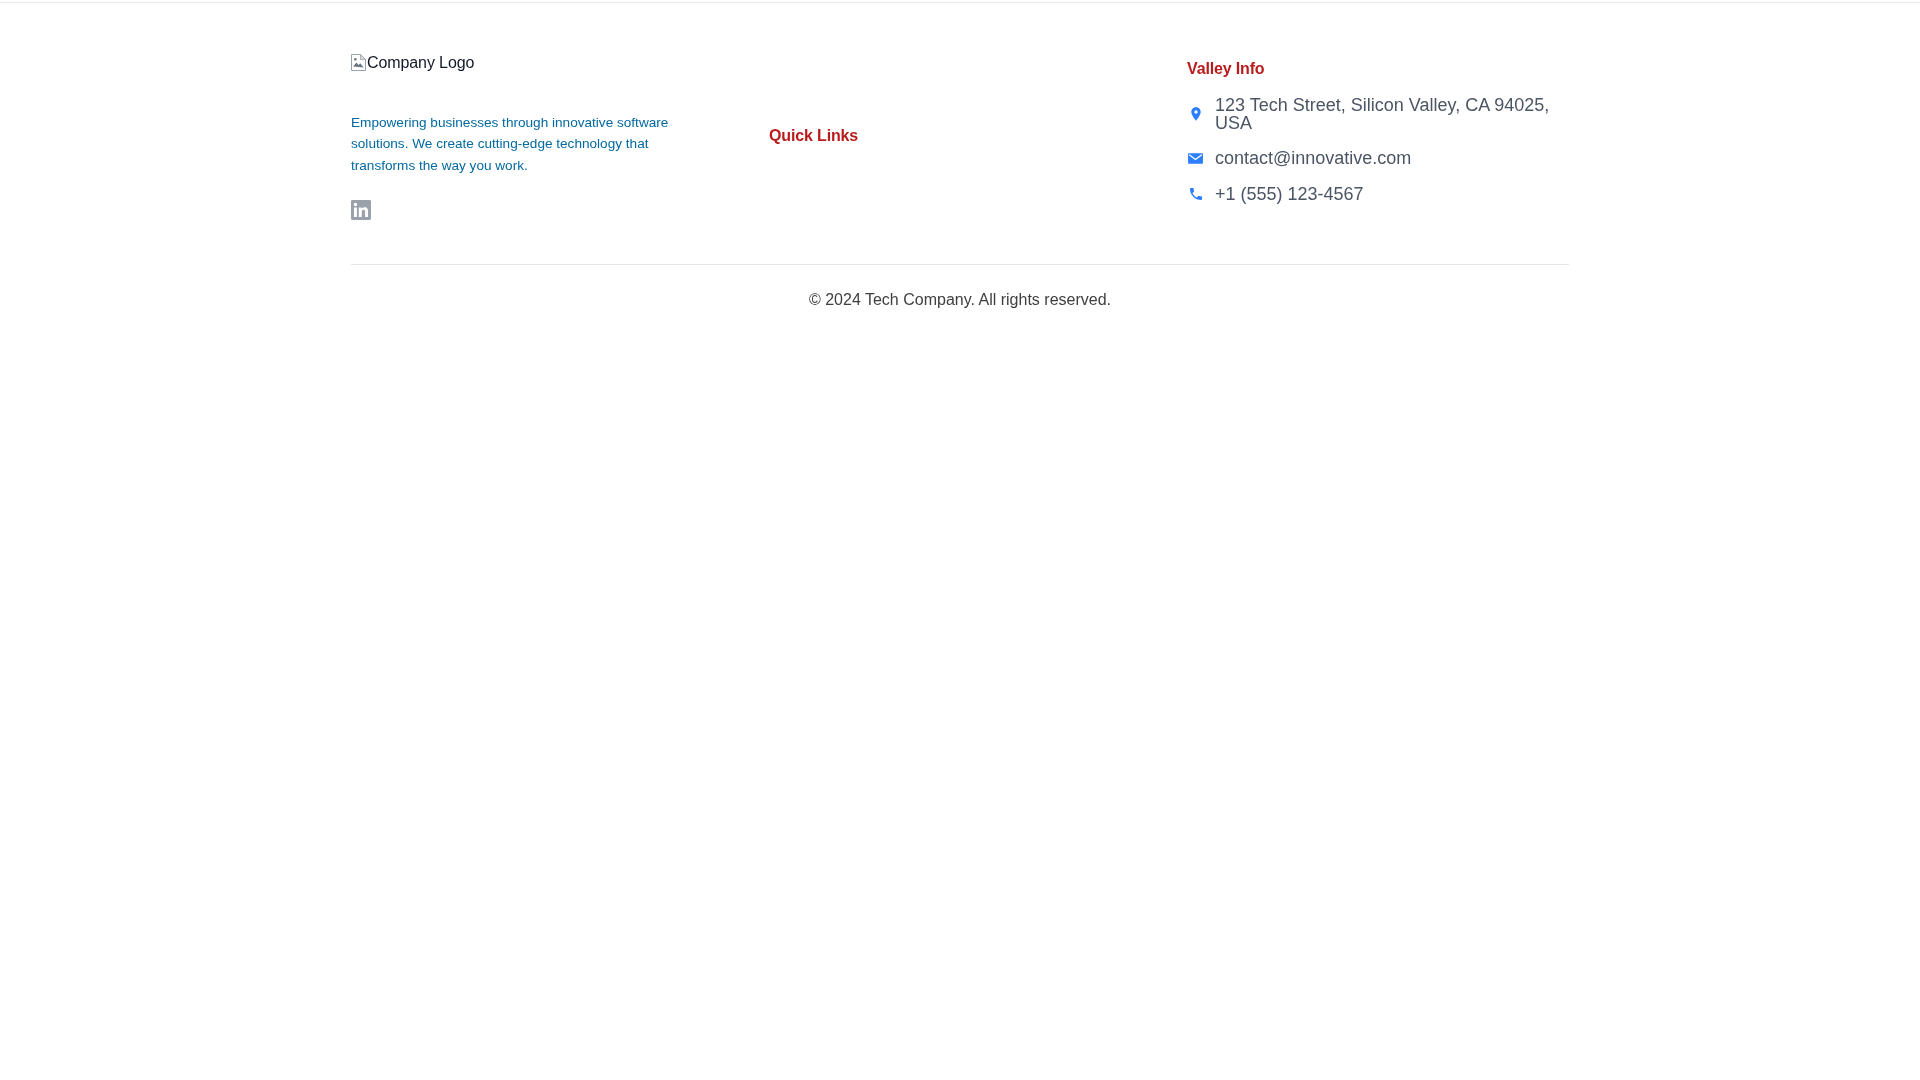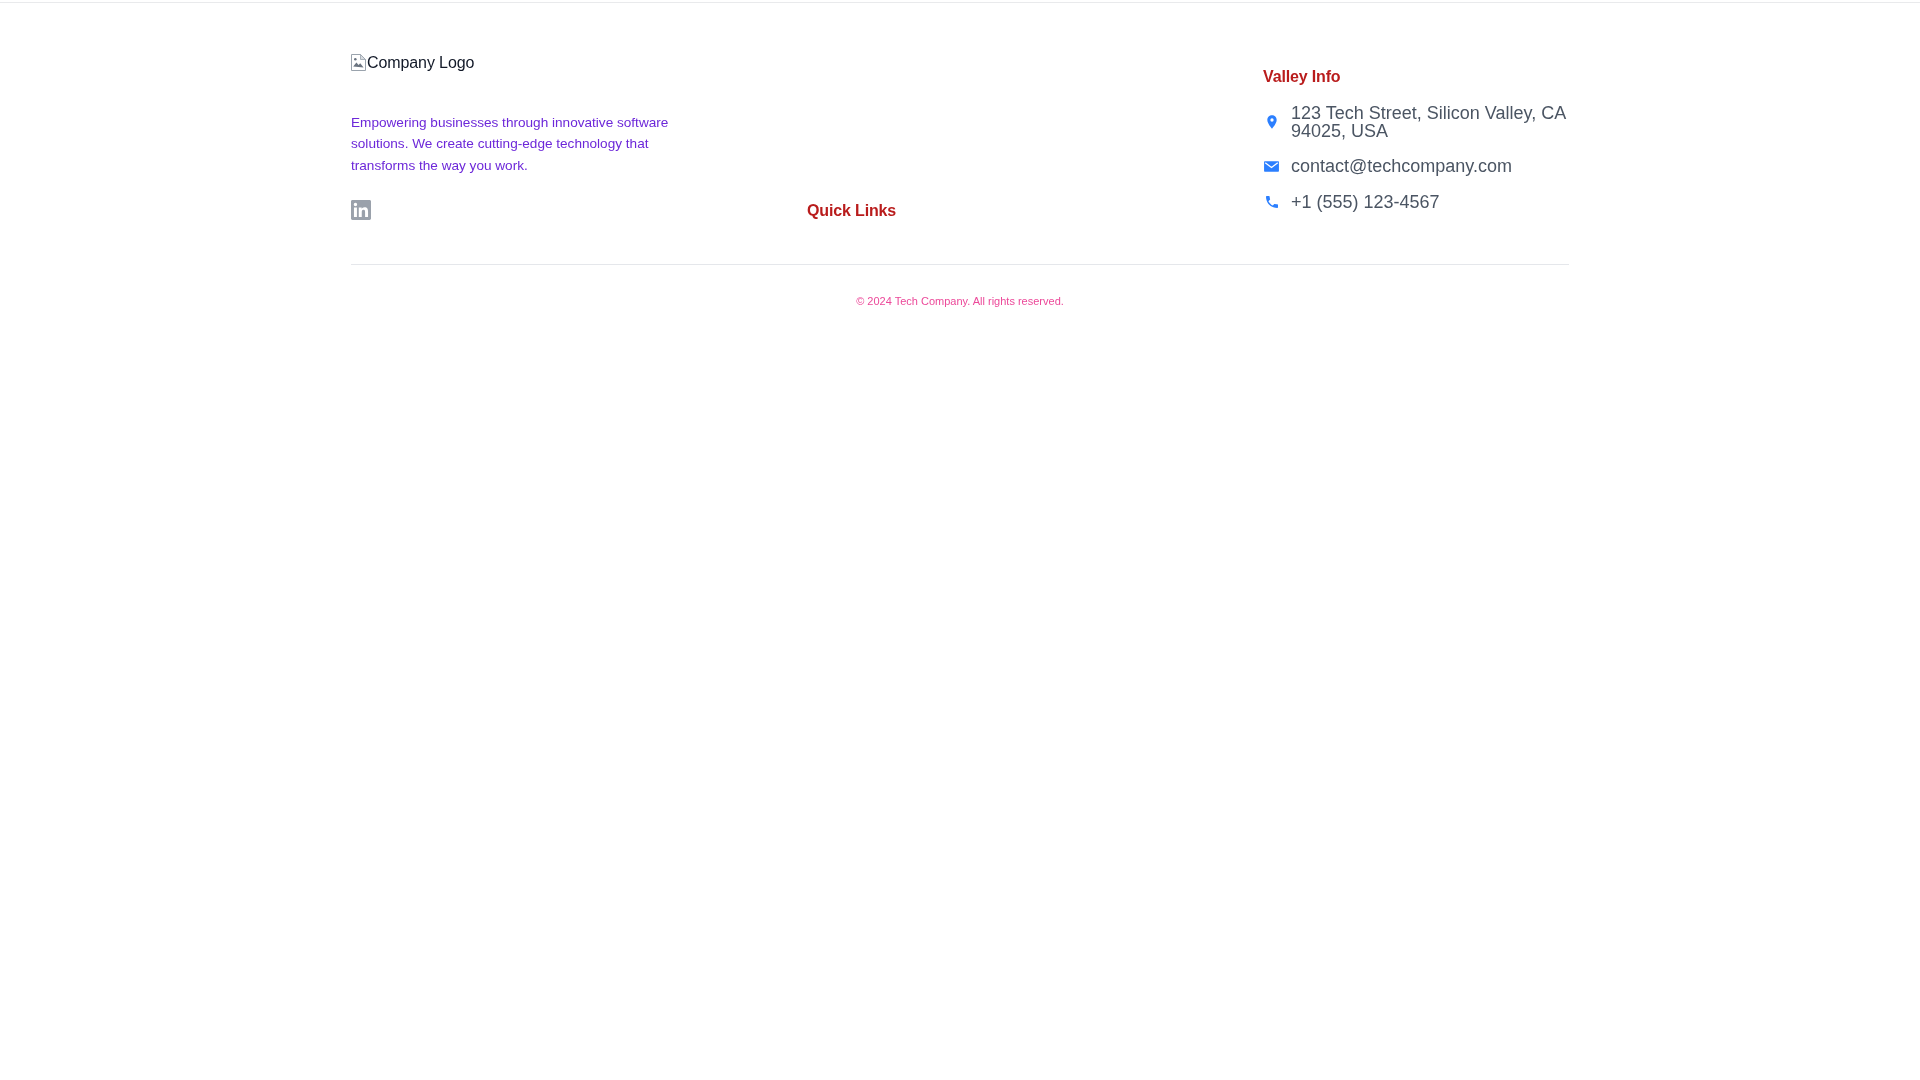--- a/index.html
+++ b/index.html
@@ -37,22 +37,21 @@
   }
 
   .footer-inner {
     width: 1218px;
     margin: 0 auto;
     padding-top: 48px;
   }
 
   .footer-columns {
     display: flex;
-    align-items: flex-end;
-    gap: 38px;
+    align-items: center;
   }
 
   
   .col-brand { width: 418px; flex: 0 0 418px; }
 
   .logo-broken {
     display: inline-flex;
     align-items: center;
     height: 22px;
     white-space: nowrap;
@@ -74,21 +73,21 @@
     font-size: 16px;
     line-height: 19px;
     color: #111827;
     letter-spacing: -0.1px;
   }
 
   .brand-desc {
     margin-top: 37px;
     font-size: 13.6px;
     line-height: 21.5px;
-    color: #6d28d9;
+    color: #0369a1;
     width: 318px;
   }
 
   .social-row {
     margin-top: 24px;
     display: flex;
     gap: 14px;
     align-items: center;
   }
 
@@ -166,23 +165,23 @@
   }
 
   .footer-bottom {
     width: 1218px;
     margin: 0 auto;
     padding-top: 26px;
     text-align: center;
   }
 
   .copyright-text {
-    font-size: 11px;
+    font-size: 16px;
     line-height: 18px;
-    color: #ec4899;
+    color: #404040;
   }
 </style>
 </head>
 <body>
 
 <div id="page-top-border"></div>
 
 <footer id="site-footer">
   <div class="footer-inner">
 
@@ -231,21 +230,21 @@
             <span class="contact-text">123 Tech Street, Silicon Valley, CA 94025, USA</span>
           </li>
 
           <li class="contact-item">
             <span class="contact-icon">
               <svg viewBox="0 0 24 24" width="17" height="17" fill="currentColor" xmlns="http://www.w3.org/2000/svg" aria-hidden="true">
                 <path d="M2.5 4.5h19c.55 0 1 .45 1 1v13c0 .55-.45 1-1 1h-19c-.55 0-1-.45-1-1v-13c0-.55.45-1 1-1z"></path>
                 <path d="M3.6 7.2 12 13.4l8.4-6.2" fill="none" stroke="#ffffff" stroke-width="1.8" stroke-linecap="round" stroke-linejoin="round"></path>
               </svg>
             </span>
-            <span class="contact-text">contact@techcompany.com</span>
+            <span class="contact-text">contact@innovative.com</span>
           </li>
 
           <li class="contact-item">
             <span class="contact-icon">
               <svg viewBox="0 0 24 24" width="16" height="16" fill="currentColor" xmlns="http://www.w3.org/2000/svg" aria-hidden="true">
                 <path d="M6.62 10.79a15.05 15.05 0 0 0 6.59 6.59l2.2-2.2c.27-.27.67-.36 1.02-.24 1.12.37 2.33.57 3.57.57.55 0 1 .45 1 1V20c0 .55-.45 1-1 1-9.39 0-17-7.61-17-17 0-.55.45-1 1-1h3.5c.55 0 1 .45 1 1 0 1.25.2 2.45.57 3.57.11.35.03.74-.25 1.02l-2.2 2.2z"></path>
               </svg>
             </span>
             <span class="contact-text">+1 (555) 123-4567</span>
           </li>

